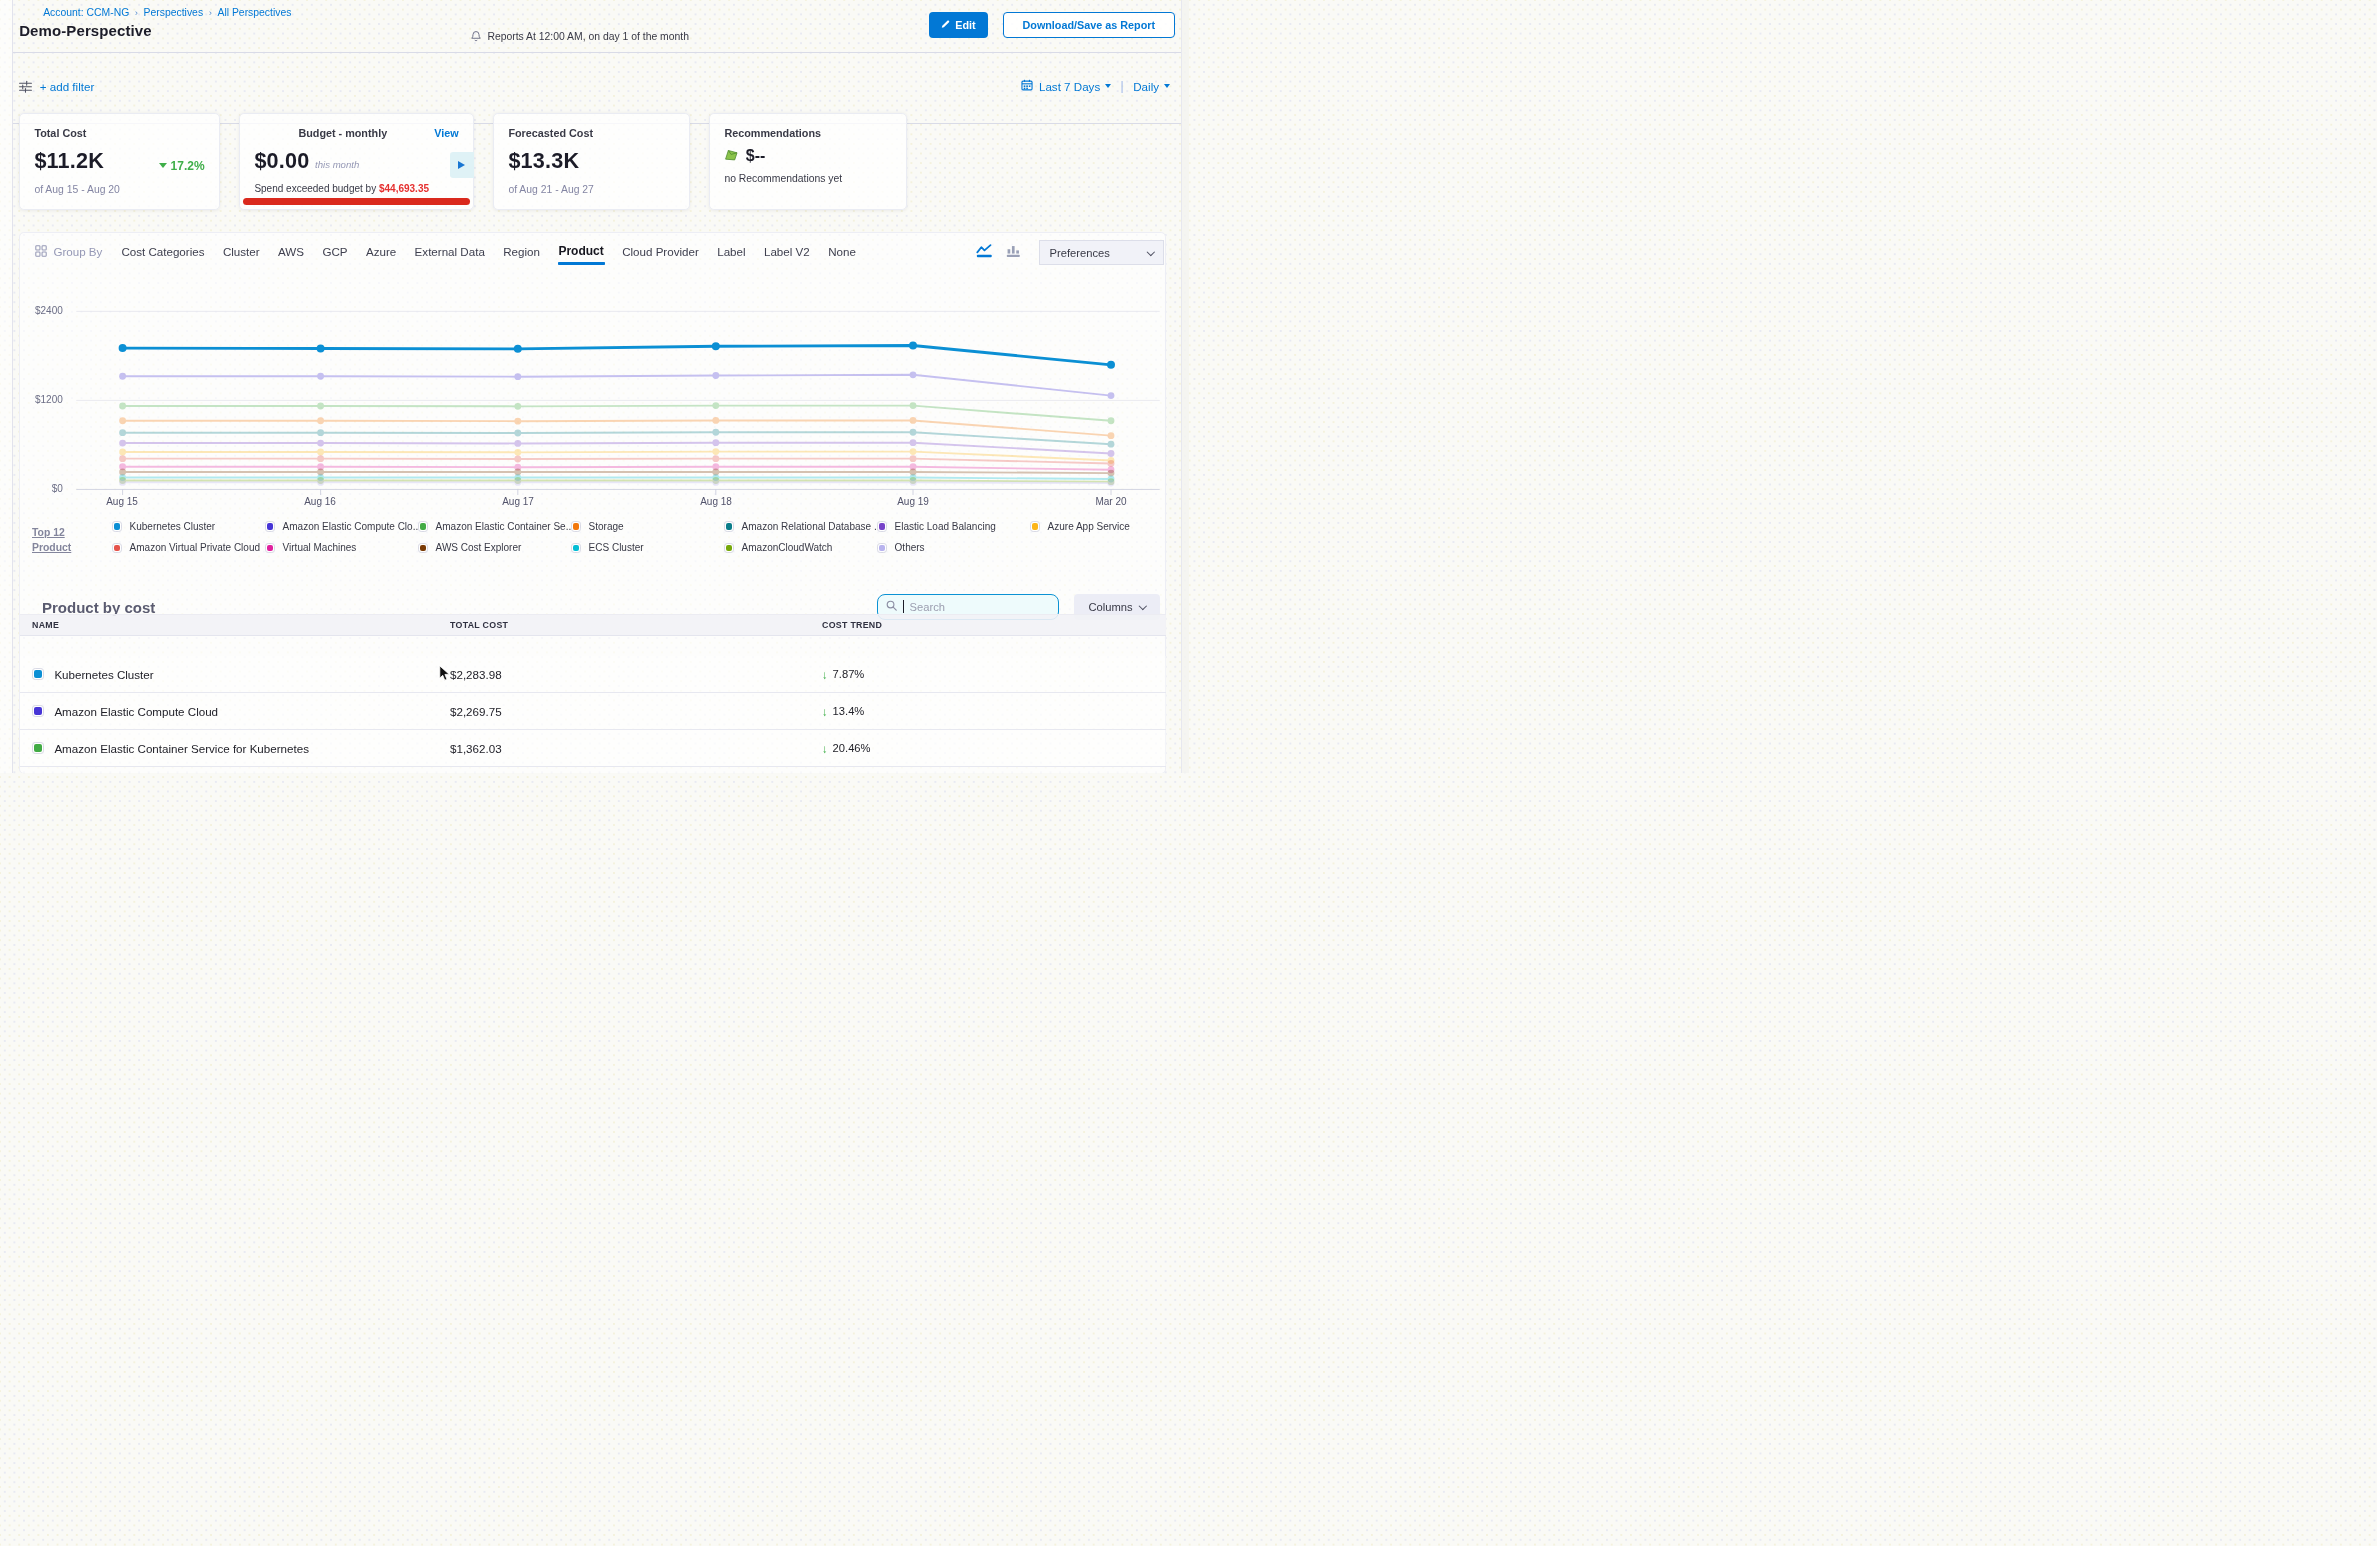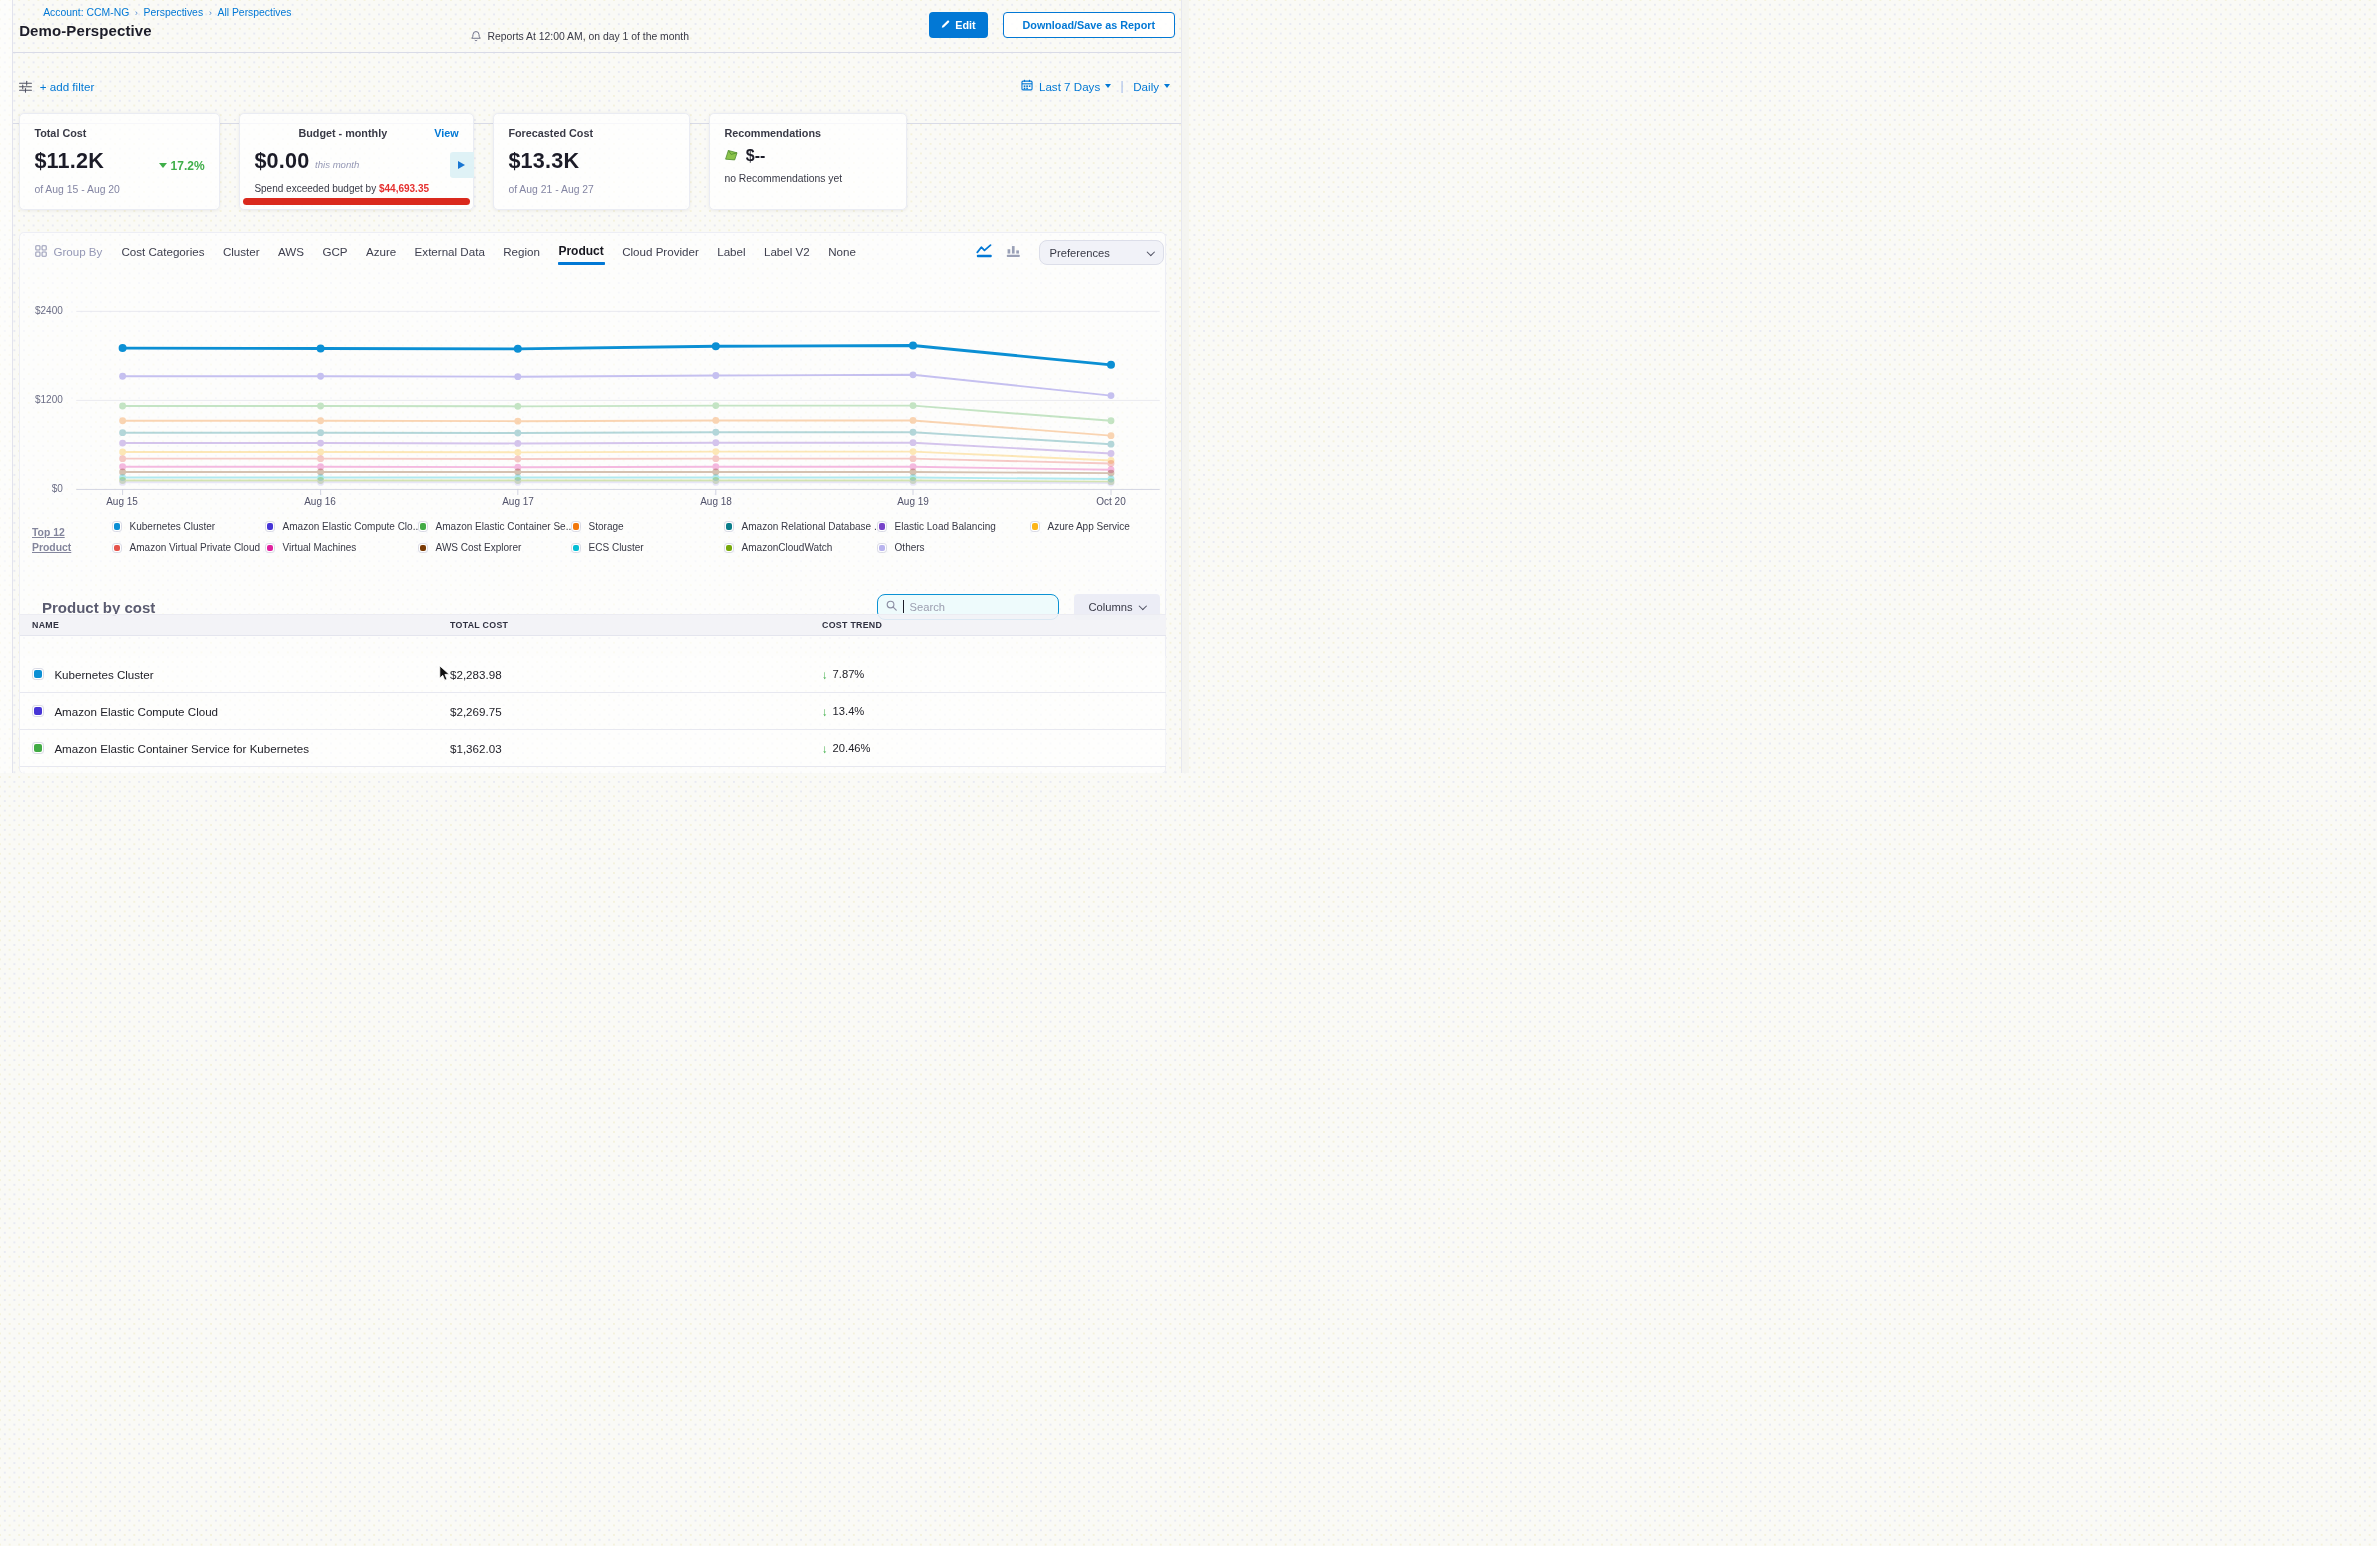--- a/index.html
+++ b/index.html
@@ -62,21 +62,21 @@
   .panel{left:19px;top:232px;width:1147px;height:542px;background:rgba(255,255,255,.62);border:0.8px solid #edeef5;border-radius:4.8px;}
   
   .groupby-row{left:35px;top:244px;display:flex;align-items:center;gap:19px;}
   .groupby-label{display:flex;align-items:center;gap:6.4px;font-size:11.6px;color:#9598b5;font-weight:500;}
   .gtabs{display:flex;align-items:center;gap:18.4px;}
   .gtab{font-size:11.6px;color:#3f404f;font-weight:500;cursor:pointer;white-space:nowrap;position:relative;padding-bottom:1.6px;}
   .gtab.active{font-weight:700;color:#16161f;font-size:12px;}
   .gtab.active::after{content:"";position:absolute;left:-0.8px;right:-0.8px;bottom:-5.6px;height:2.8px;background:#0278d5;border-radius:0.8px;}
   .chart-type-icons{position:absolute;left:976px;top:244px;display:flex;align-items:center;gap:12.8px;}
   .chart-type-icons .cti{cursor:pointer;}
-  .prefs{left:1039px;top:240px;width:125px;height:25px;background:#f1f2f8;border:0.8px solid #dcdee9;border-radius:8px;display:flex;align-items:center;justify-content:space-between;padding:0 9.6px;font-size:11.2px;color:#383946;cursor:pointer;}
+  .prefs{left:1039px;top:240px;width:125px;height:25px;background:#f1f2f8;border:0.8px solid #dcdee9;border-radius:0;display:flex;align-items:center;justify-content:space-between;padding:0 9.6px;font-size:11.2px;color:#383946;cursor:pointer;}
   .chev{width:5.6px;height:5.6px;border-right:1.4px solid #4f5162;border-bottom:1.4px solid #4f5162;transform:rotate(45deg);margin-top:-2.4px;}
   
   .y-label{position:absolute;width:50px;text-align:right;font-size:10px;color:#6b6d85;}
   .chart-svg{position:absolute;left:76px;top:305px;}
   .x-label{position:absolute;top:496px;font-size:10px;color:#52536b;transform:translateX(-50%);white-space:nowrap;}
   
   .legend-title{position:absolute;left:32px;top:525px;font-size:10.4px;font-weight:700;color:#83859c;line-height:15px;text-decoration:underline;}
   .legend-grid{position:absolute;left:112px;top:521px;display:grid;grid-template-columns:repeat(7,153px);row-gap:10.4px;}
   .leg-item{display:flex;align-items:center;gap:7.2px;cursor:pointer;}
   .swatch{width:10.4px;height:10.4px;border:1.2px solid #d9dae5;background:#fff;border-radius:3.2px;padding:1.2px;flex:none;}
@@ -424,21 +424,21 @@
       <circle cx="1048" cy="50.741666666666674" r="5" fill="#0b8fd4"></circle>
       <circle cx="1296" cy="74.9" r="5" fill="#0b8fd4"></circle>
     </g>
   </svg>
 <div id="x-labels">
     <div class="x-label" style="left: 122px;">Aug 15</div>
     <div class="x-label" style="left: 320px;">Aug 16</div>
     <div class="x-label" style="left: 518px;">Aug 17</div>
     <div class="x-label" style="left: 716px;">Aug 18</div>
     <div class="x-label" style="left: 913px;">Aug 19</div>
-    <div class="x-label" style="left: 1111px;">Oct 20</div>
+    <div class="x-label" style="left: 1111px;">Mar 20</div>
   </div>
 
 <div class="legend-title">
   <div>Top 12</div>
   <div>Product</div>
 </div>
 <div class="legend-grid" id="legend">
     <div class="leg-item">
       <span class="swatch">
         <i style="background: rgb(11, 143, 212);"></i>

